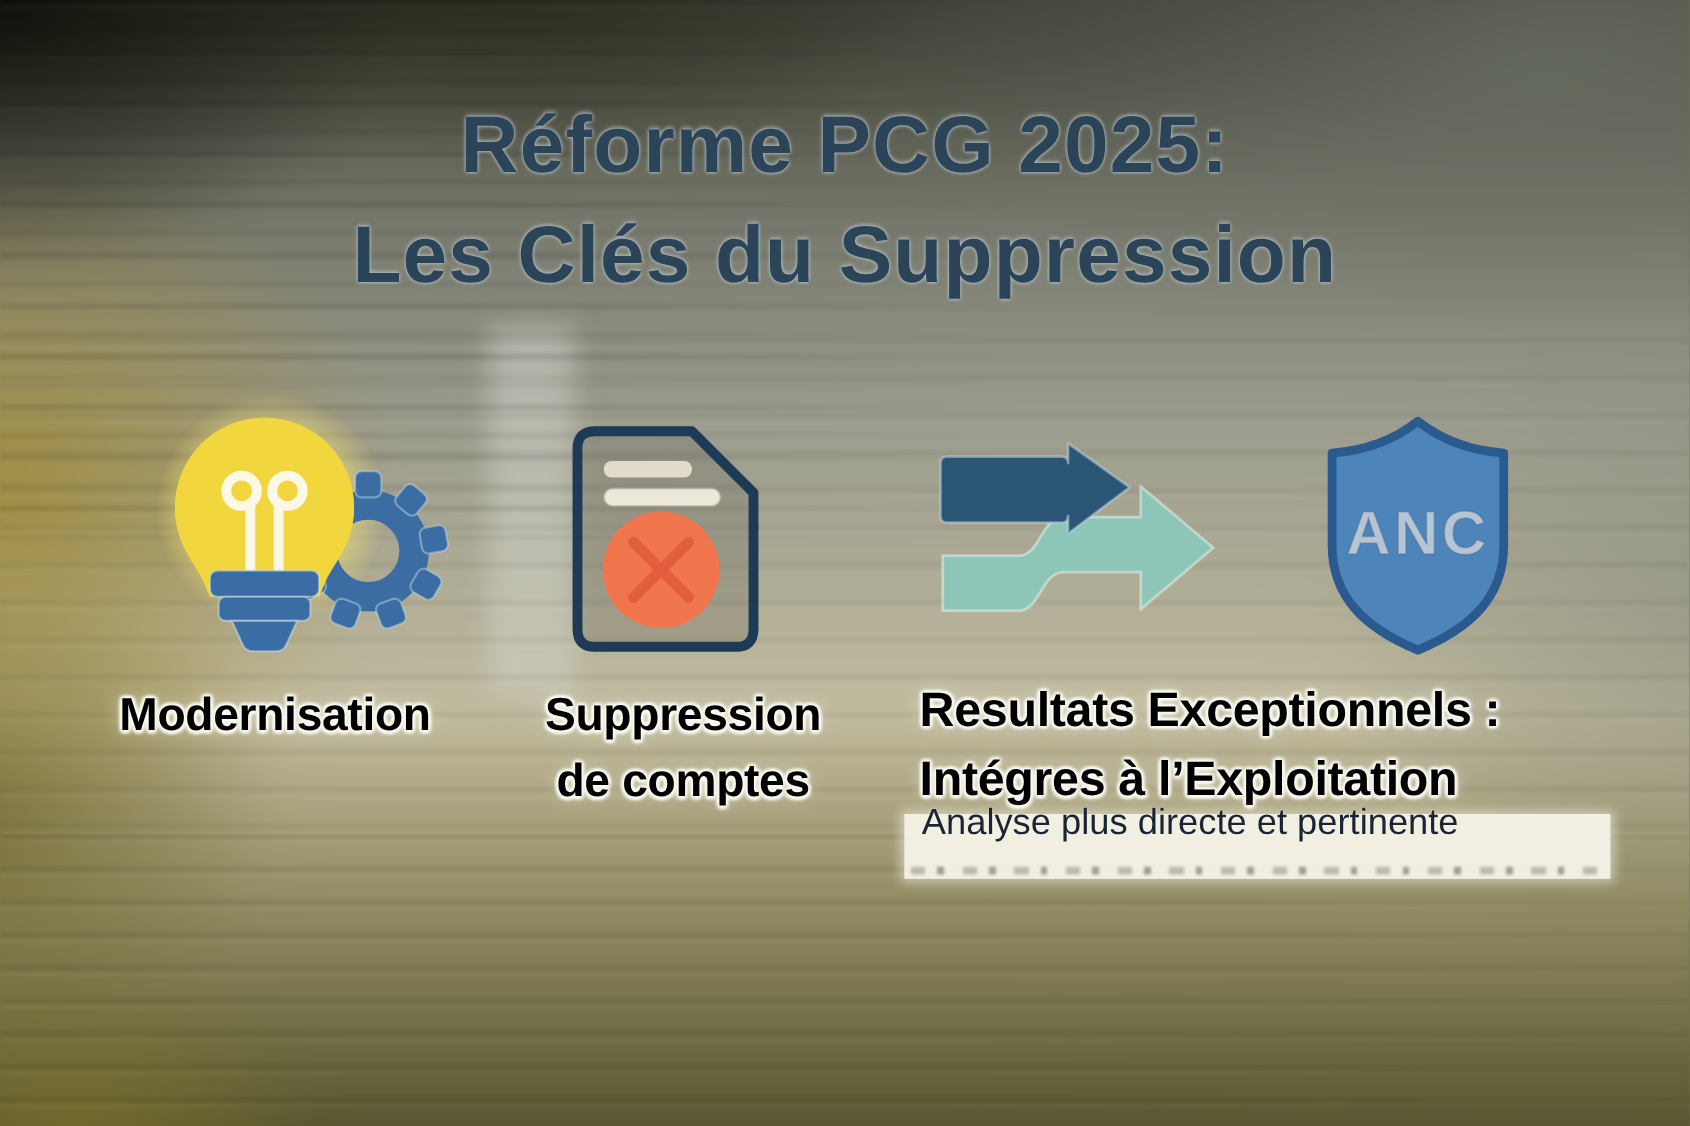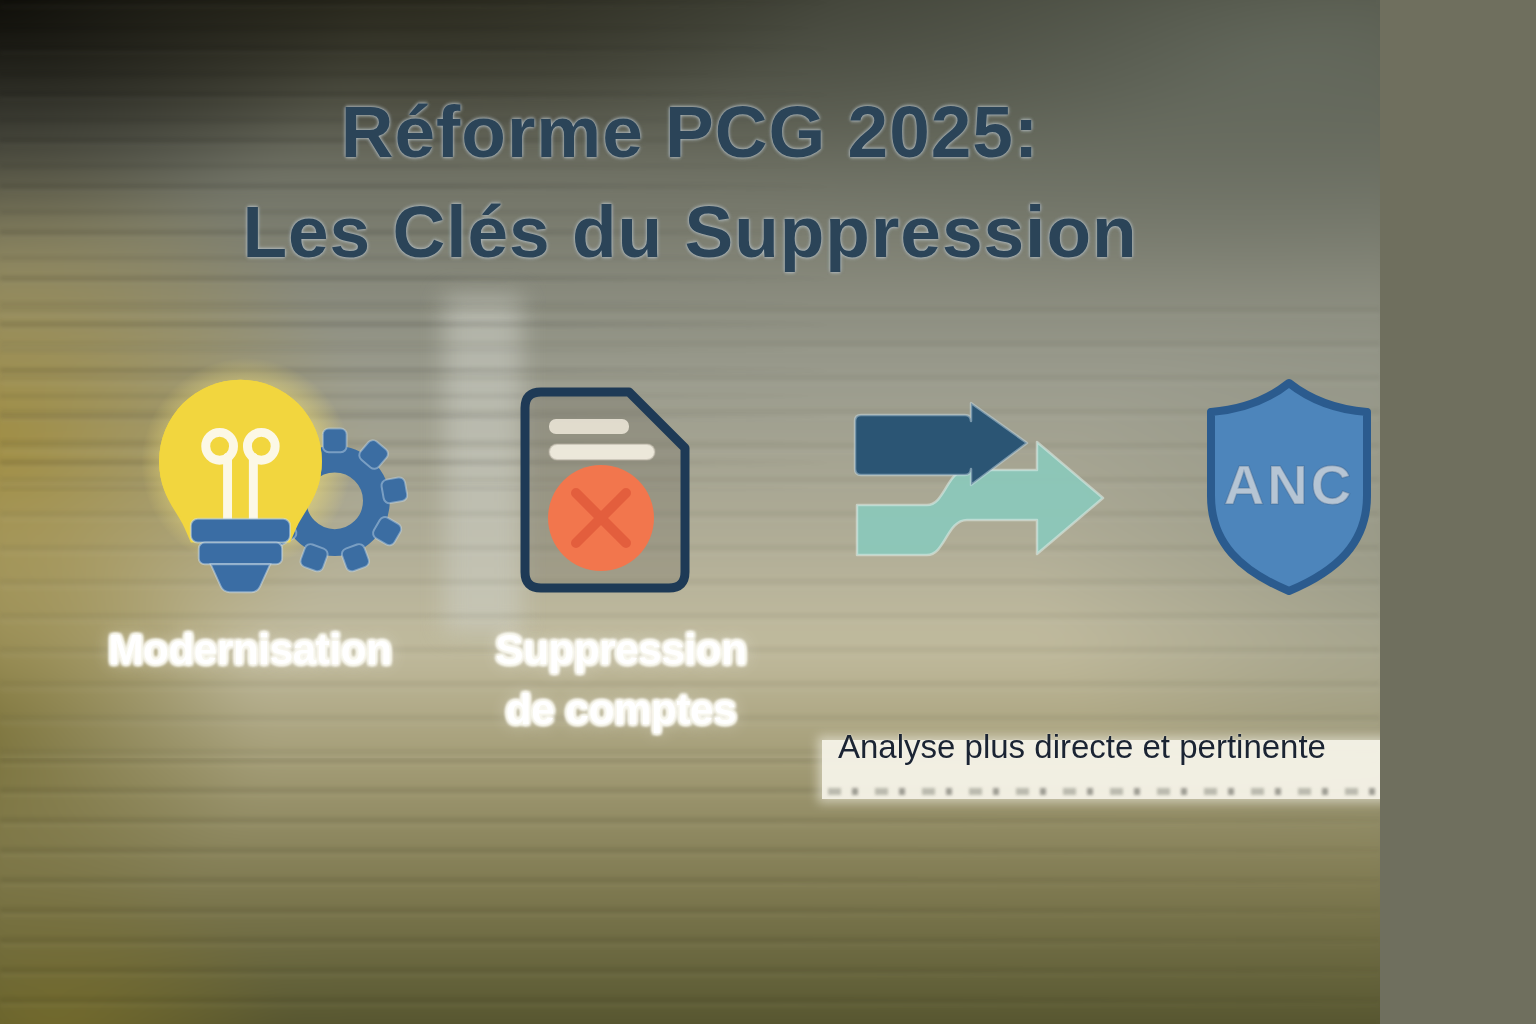--- a/index.html
+++ b/index.html
@@ -1,17 +1,17 @@
 <!DOCTYPE html>
 <html><head>
 <meta charset="utf-8">
 <style>
   html,body{margin:0;padding:0;background:#6f6f5e;}
   #stage{
-    position:relative;width:1380px;height:1024px;overflow:hidden;
+    position:relative;width:1536px;height:1024px;overflow:hidden;
     font-family:"Liberation Sans",sans-serif;
   }
   
   .bg-base{
     position:absolute;inset:-48px;filter:blur(22px);
     background-color:#8f8f7f;
     background-image:
       radial-gradient(560px 380px at 2% 3%,  rgba(8,7,3,.95),   rgba(8,7,3,0) 70%),
       radial-gradient(720px 300px at 27% 0%, rgba(26,24,13,.85), rgba(26,24,13,0) 70%),
       radial-gradient(820px 280px at 55% 2%, rgba(60,62,52,.70), rgba(60,62,52,0) 72%),
@@ -55,21 +55,21 @@
   .title{
     position:absolute;left:0;right:0;top:82px;text-align:center;
     font-weight:700;font-size:73px;line-height:100px;letter-spacing:1px;
     color:#2b4458;
     text-shadow:
       0 0 2px rgba(205,215,220,.55),
       0 2px 3px rgba(190,200,205,.38), 0 -2px 3px rgba(190,200,205,.38),
       2px 0 3px rgba(165,178,188,.32), -2px 0 3px rgba(165,178,188,.32);
   }
   .halo{
-    color:#ffffff;font-weight:700;
+    color:#000000;font-weight:700;
     text-shadow:
       0 2px 3px rgba(250,249,240,.92), 0 -2px 3px rgba(250,249,240,.92),
       2px 0 3px rgba(250,249,240,.92), -2px 0 3px rgba(250,249,240,.92),
       2px 2px 3px rgba(250,249,240,.8), -2px -2px 3px rgba(250,249,240,.8),
       2px -2px 3px rgba(250,249,240,.8), -2px 2px 3px rgba(250,249,240,.8),
       0 0 18px rgba(250,249,240,.6);
   }
   .label-1{position:absolute;left:38px;top:620px;width:424px;text-align:center;
            font-size:42px;line-height:60px;letter-spacing:-.3px;}
   .label-2{position:absolute;left:460px;top:620px;width:322px;text-align:center;
@@ -183,19 +183,23 @@
 
   <div class="label-1 halo">
     <div>Modernisation</div>
   </div>
 
   <div class="label-2 halo">
     <div>Suppression</div>
     <div>de comptes</div>
   </div>
 
+  <div class="label-3 halo">
+    <div>Resultats Exceptionnels :</div>
+    <div>Intégres à l’Exploitation</div>
+  </div>
 
   <div class="subtitle-strip">
     <div class="strip-noise"></div>
   </div>
   <div class="subtitle">Analyse plus directe et pertinente</div>
 
 </div>
 
 </body></html>

